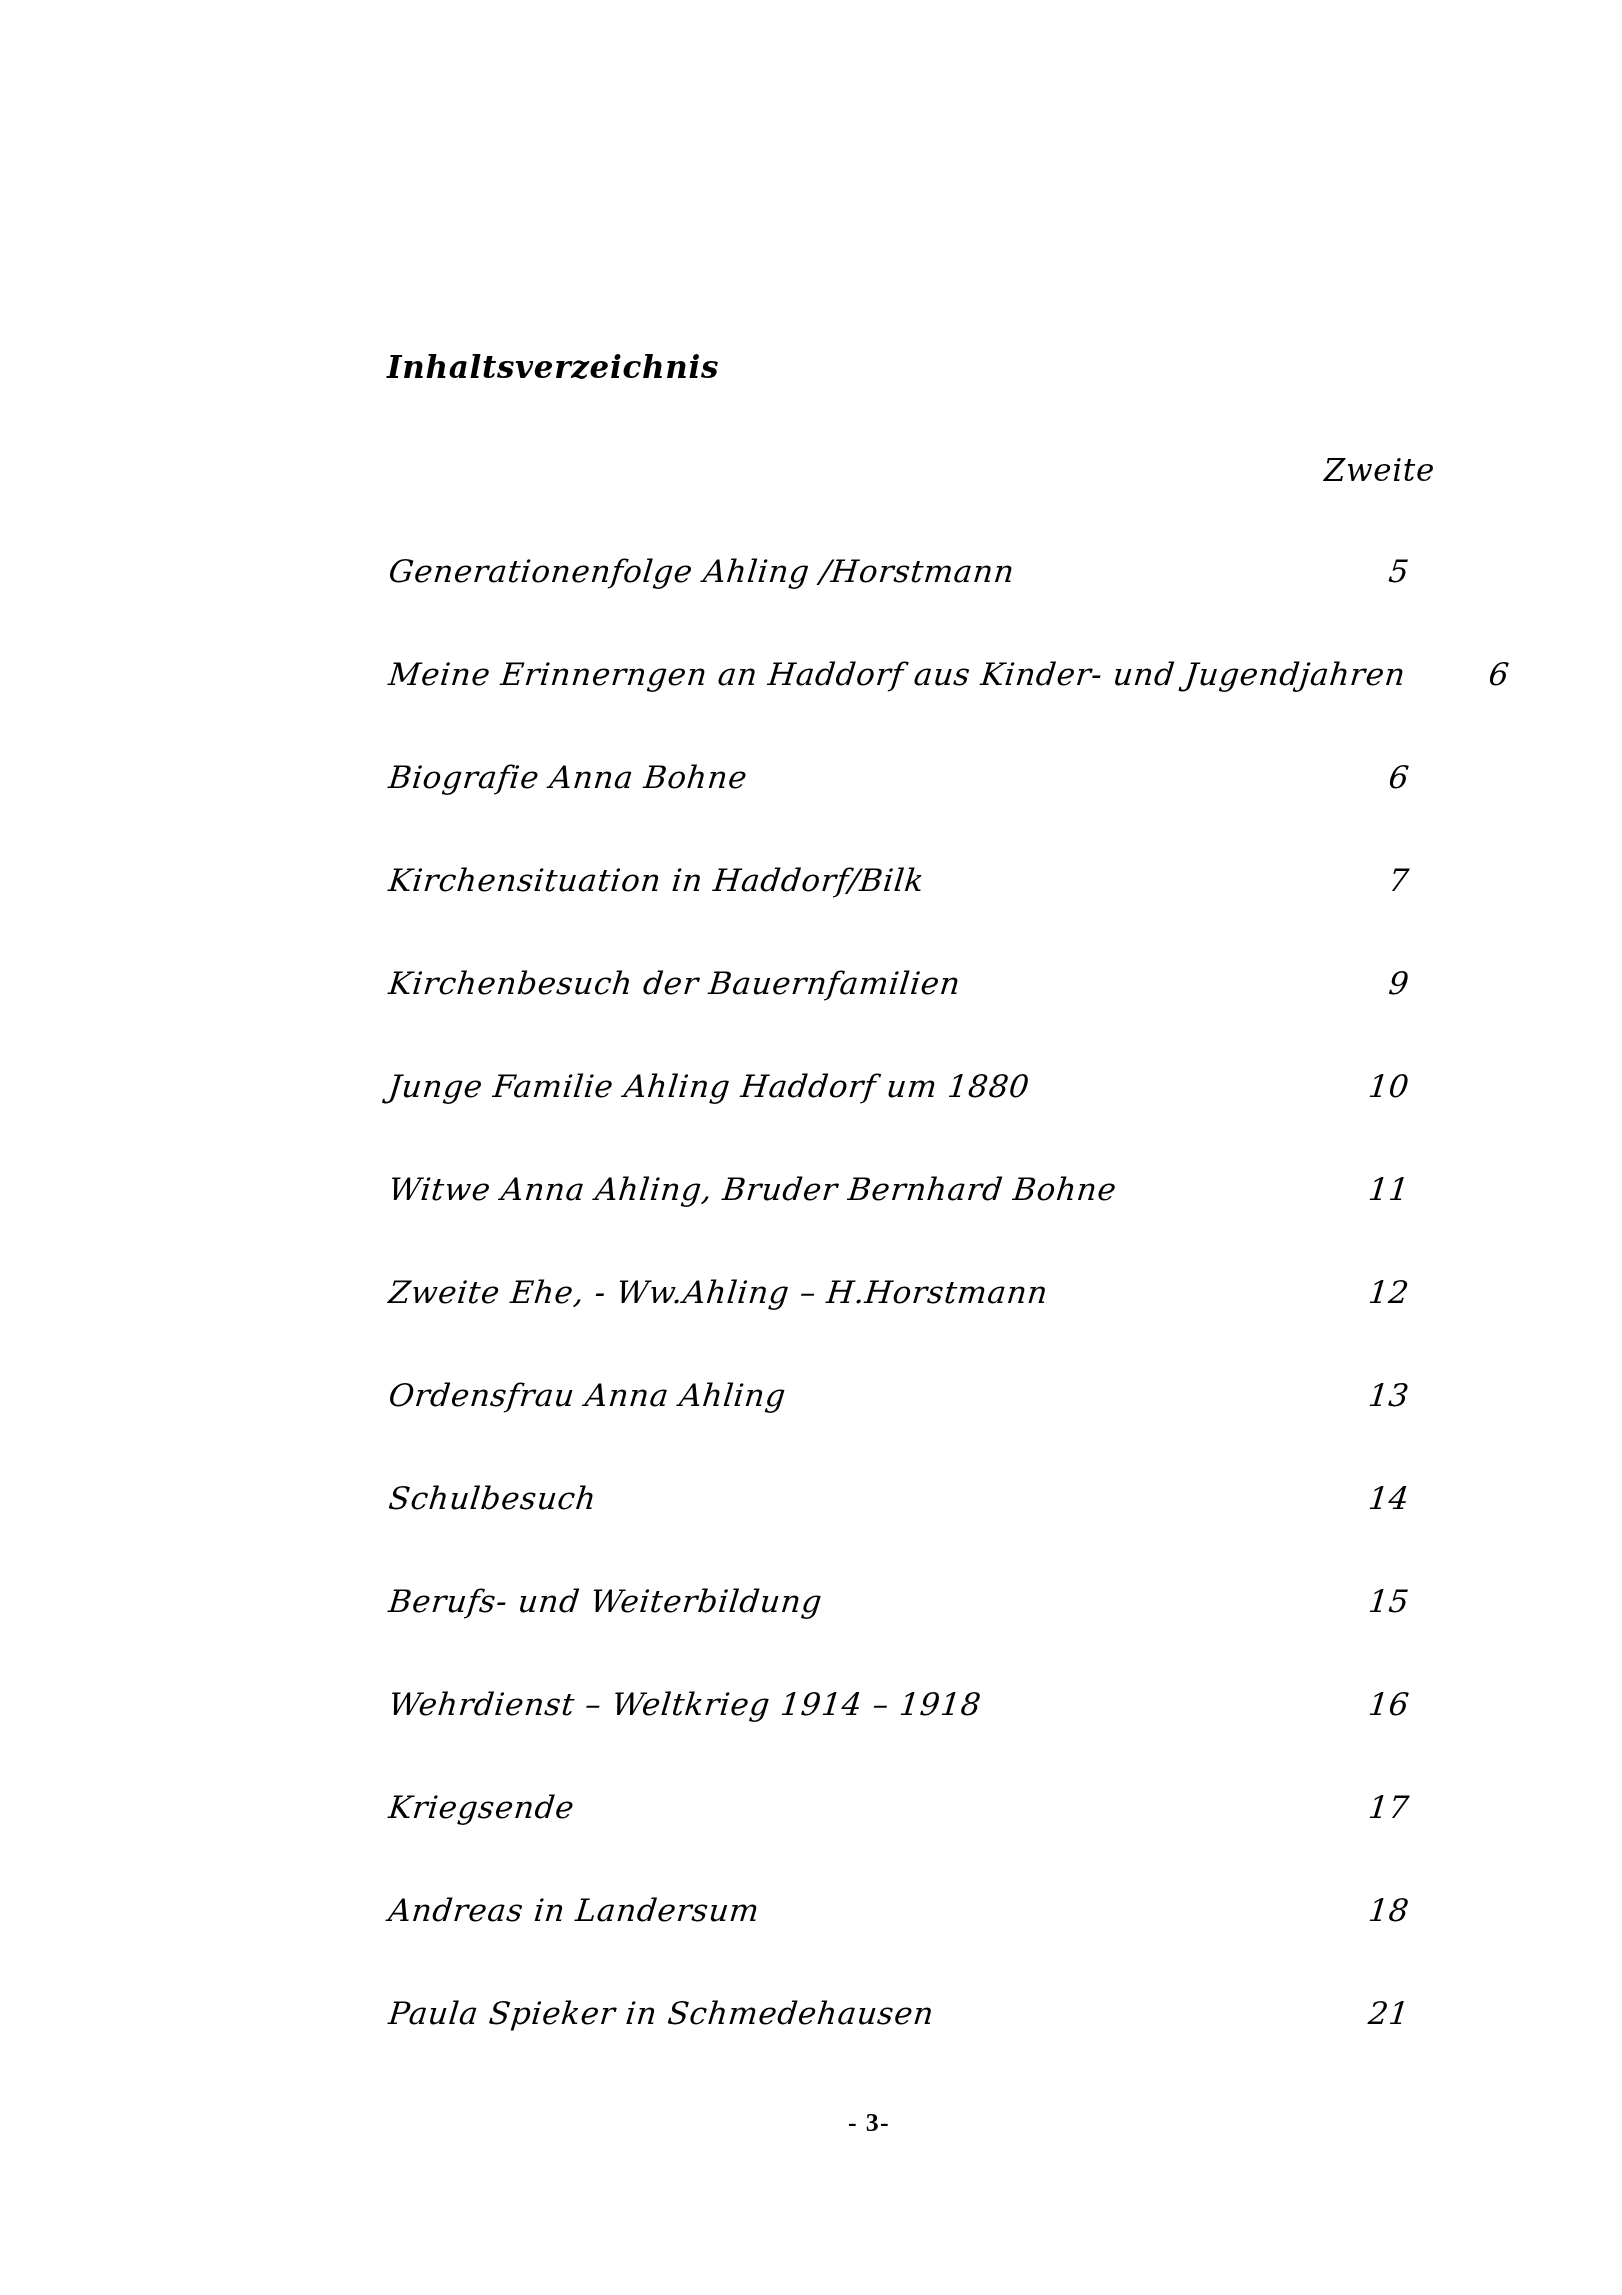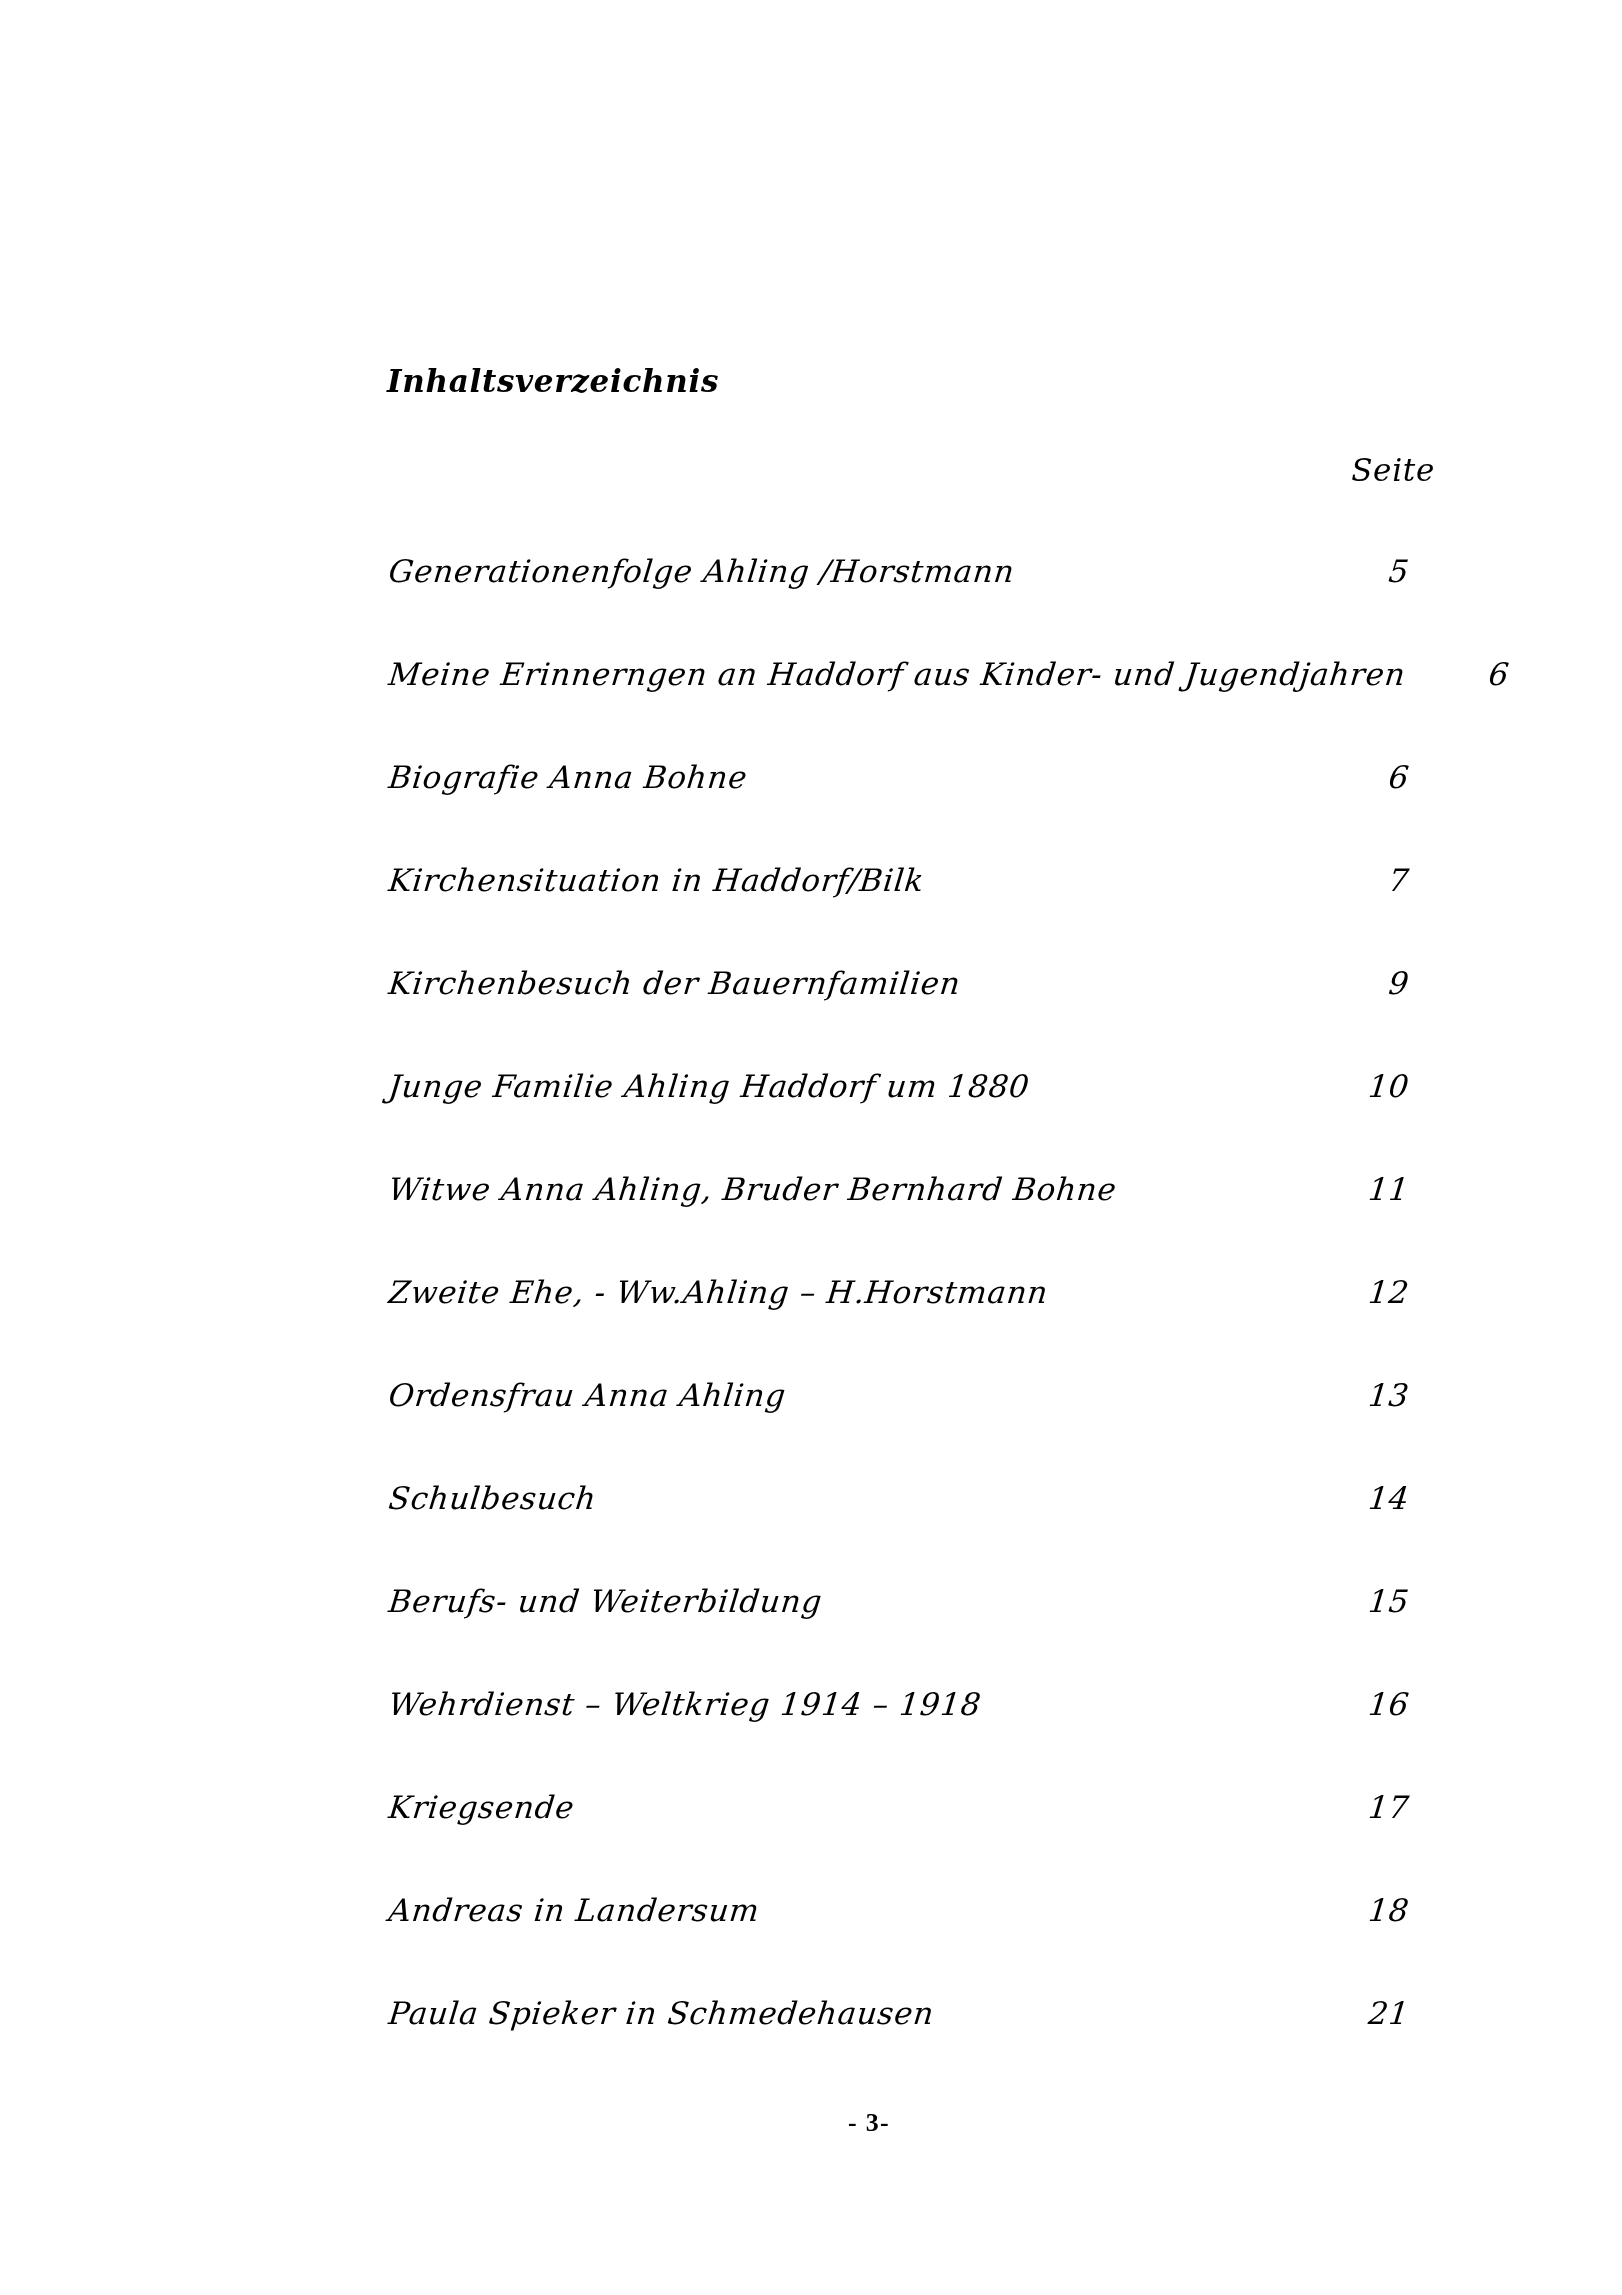--- a/index.html
+++ b/index.html
@@ -17,21 +17,21 @@
     color: #000000;
   }
   .script {
     font-style: italic;
     letter-spacing: 0.7px;
     white-space: nowrap;
   }
   .doc-title {
     position: absolute;
     left: 387px;
-    top: 363px;
+    top: 349px;
     font-size: 31px;
     font-weight: bold;
     letter-spacing: 0.7px;
   }
   .seite-head {
     position: absolute;
     left: 387px;
     top: 452px;
     width: 1048px;
     text-align: right;
@@ -75,21 +75,21 @@
     letter-spacing: 1.3px;
   }
 </style>
 </head>
 <body>
 
 <div class="page">
 
   <div class="doc-title script">Inhaltsverzeichnis</div>
 
-  <div class="seite-head script">Seite</div>
+  <div class="seite-head script">Zweite</div>
 
   <div class="toc">
       <div class="toc-row">
         <span class="toc-label script">Generationenfolge Ahling /Horstmann</span>
         <span class="toc-page script">5</span>
       </div>
       <div class="toc-row">
         <span class="toc-label script">Meine Erinnerngen an Haddorf aus Kinder- und Jugendjahren</span>
         <span class="toc-page script">6</span>
       </div>

